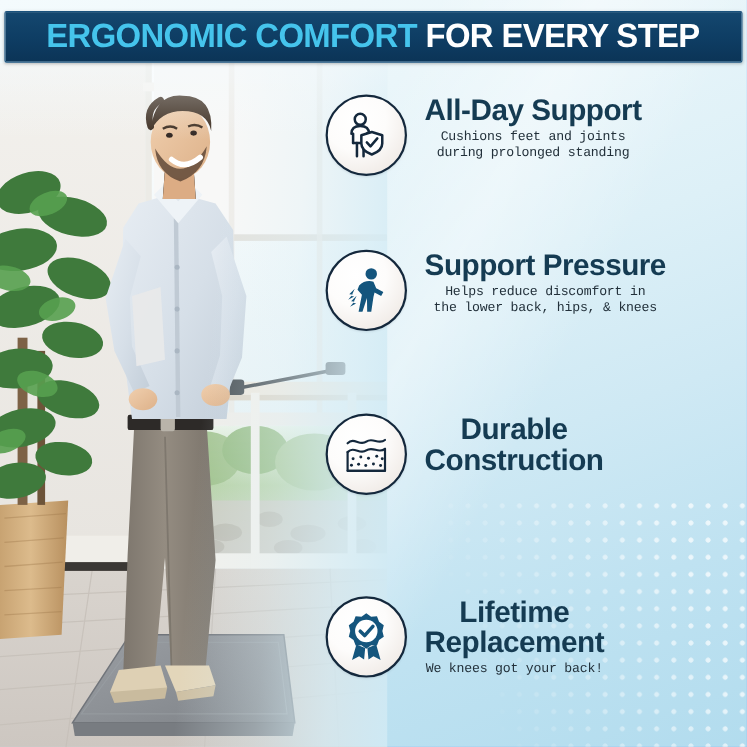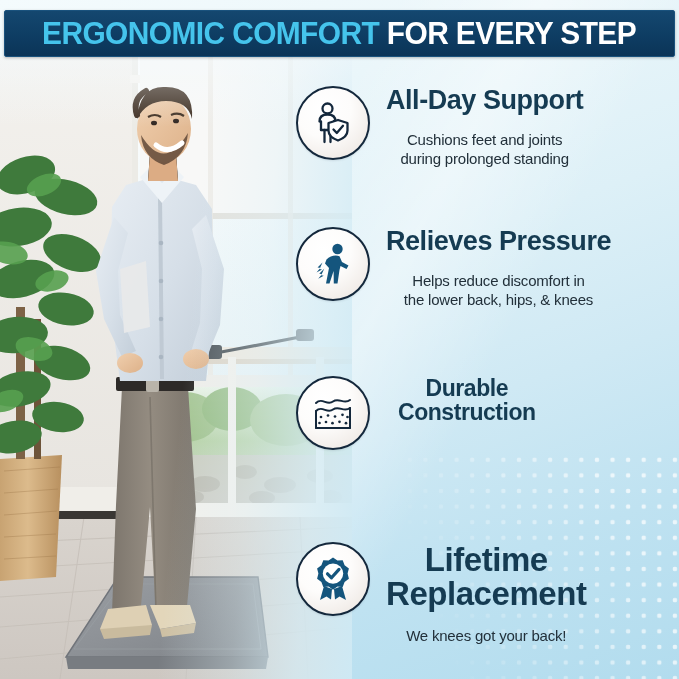--- a/index.html
+++ b/index.html
@@ -134,38 +134,38 @@
   .feature-title{
     font-family:"Liberation Sans", sans-serif;
     font-weight:700;
     color:#153b52;
     font-size:27px;
     line-height:1.03;
     letter-spacing:-.45px;
     white-space:pre-line;
   }
   .feature-desc{
-    font-family:Liberation Sans, sans-serif;
+    font-family:Liberation Mono, monospace;
     font-weight:400;
     color:#22303a;
-    font-size:15px;
+    font-size:12px;
     line-height:1.26;
     letter-spacing:-.2px;
-    margin-top:16px;
+    margin-top:2px;
     white-space:pre-line;
   }
 
   
   #feature-0{ top:0px;   left:0; }
   #feature-1{ top:141px; left:0; }
   #feature-2{ top:290px; left:0; }
   #feature-3{ top:456px; left:0; }
 
-  #feature-2 .feature-title{ font-size:23px;margin-left:12px; }
-  #feature-3 .feature-title{ font-size:33px; }
+  #feature-2 .feature-title{ font-size:27px; }
+  #feature-3 .feature-title{ font-size:27px; }
 </style>
 </head>
 <body>
 
 <div id="canvas">
 
   <div class="bg-panel"></div>
   <div class="bg-sheen"></div>
 
   <div class="photo">
@@ -410,21 +410,21 @@
             <path d="M16.5 18.5 C20 14.8 25.5 13.6 29.5 15.2 L32 21 L38.5 24.5 L36.5 28 L30.5 25 L29.5 29
                      L27.5 42.5 L23.8 42.5 L23.6 30 L19.5 42.5 L16 42.5 L19 27 L15 22.5 Z"></path>
             <g>
               <path d="M12.5 21.5 L7.5 26.5 L10.5 26.8 L6.5 31.5 L12 28.5 L9.5 28 Z"></path>
               <path d="M14.2 27.8 L9.2 32.8 L12.2 33.1 L8.2 37.8 L13.7 34.8 L11.2 34.3 Z"></path>
             </g>
           </g>
         </svg>
       </div>
       <div class="feature-text">
-        <div class="feature-title">Relieves Pressure</div>
+        <div class="feature-title">Support Pressure</div>
         <div class="feature-desc">Helps reduce discomfort in
 the lower back, hips, &amp; knees</div>
       </div>
     </div>
 
     <div class="feature" id="feature-2">
       <div class="feature-icon">
         <svg width="46" height="46" viewBox="0 0 46 46">
           <g fill="none" stroke="#14283c" stroke-width="2" stroke-linecap="round" stroke-linejoin="round">
             <path d="M6 13 C12 7 17 16 23 11.5 C29 7 34 15 40 10"></path>

